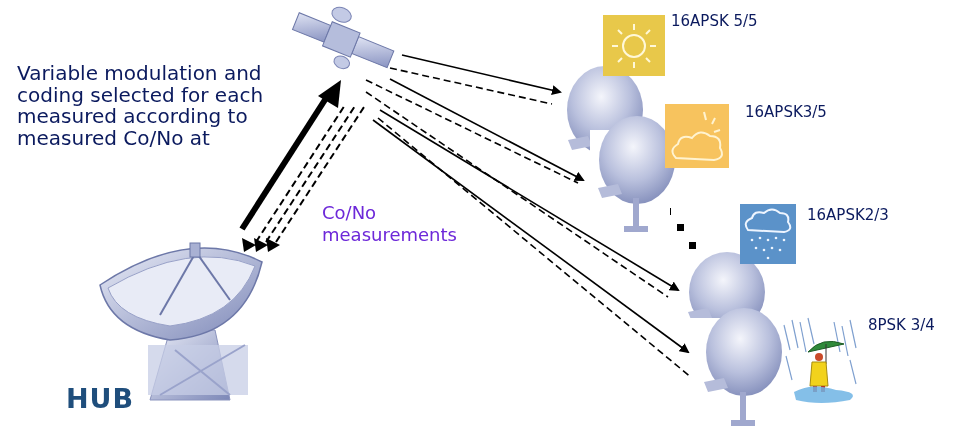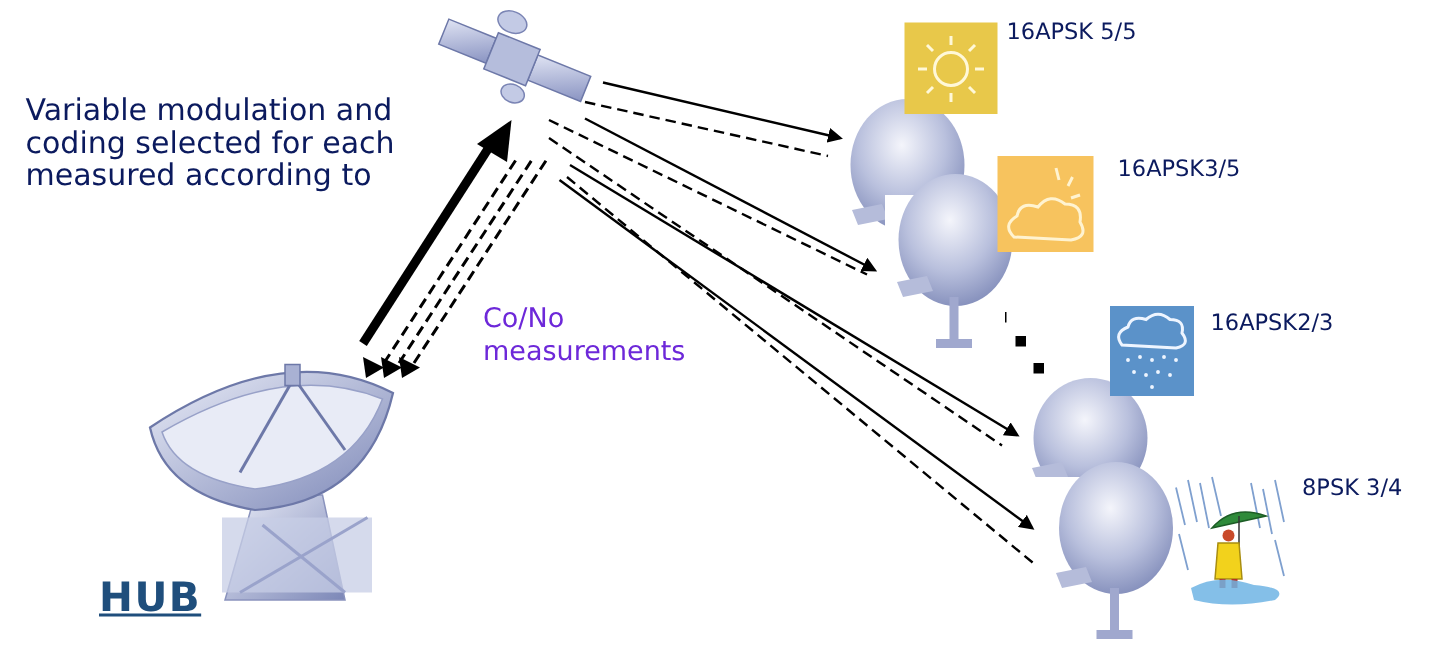--- a/index.html
+++ b/index.html
@@ -1,21 +1,21 @@
 <!DOCTYPE html>
 <html><head>
 <meta charset="utf-8">
 <style>
   html, body { margin:0; padding:0; background:#ffffff; }
   body { width:956px; height:439px; position:relative; overflow:hidden; font-family:"DejaVu Sans", sans-serif; }
   .txt { position:absolute; color:#0b1a5e; }
   #description { left:17px; top:63px; font-size:20px; line-height:21.5px; width:280px; }
   #description div { white-space:nowrap; }
   #cono-label { left:322px; top:202px; font-size:18px; line-height:22px; color:#6d28d9; white-space:nowrap; }
-  #hub-label { left:66px; top:383px; font-size:27px; font-weight:bold; color:#1f4e7c; letter-spacing:1px;text-decoration:underline; }
+  #hub-label { left:66px; top:383px; font-size:27px; font-weight:bold; color:#1f4e7c; letter-spacing:1px; }
   .modcod { position:absolute; font-size:15px; color:#0b1a5e; white-space:nowrap; }
   #diagram { position:absolute; left:0; top:0; }
 </style>
 </head>
 <body>
 
 <svg id="diagram" width="956" height="439" viewBox="0 0 956 439">
   <defs>
     <radialGradient id="dishGrad" cx="45%" cy="35%" r="70%">
       <stop offset="0%" stop-color="#f4f5fb"></stop>
@@ -173,20 +173,21 @@
     <rect x="813" y="386" width="4" height="6" fill="#b83225"></rect>
       <rect x="821" y="386" width="4" height="6" fill="#b83225"></rect>
     <path d="M794,392 Q812,382 836,390 Q860,392 850,400 Q820,406 796,400 Z" fill="#6fb4e4" opacity="0.85"></path>
   </g>
 </svg>
 
 <div class="txt" id="description">
   <div>Variable modulation and</div>
   <div>coding selected for each</div>
   <div>measured according to</div>
+  <div>measured Co/No at</div>
 </div>
 
 <div class="txt" id="cono-label">
   <div>Co/No</div>
   <div>measurements</div>
 </div>
 
 <div class="txt" id="hub-label">HUB</div>
 
 <div class="modcod" style="left:671px; top:12px;">16APSK 5/5</div>

